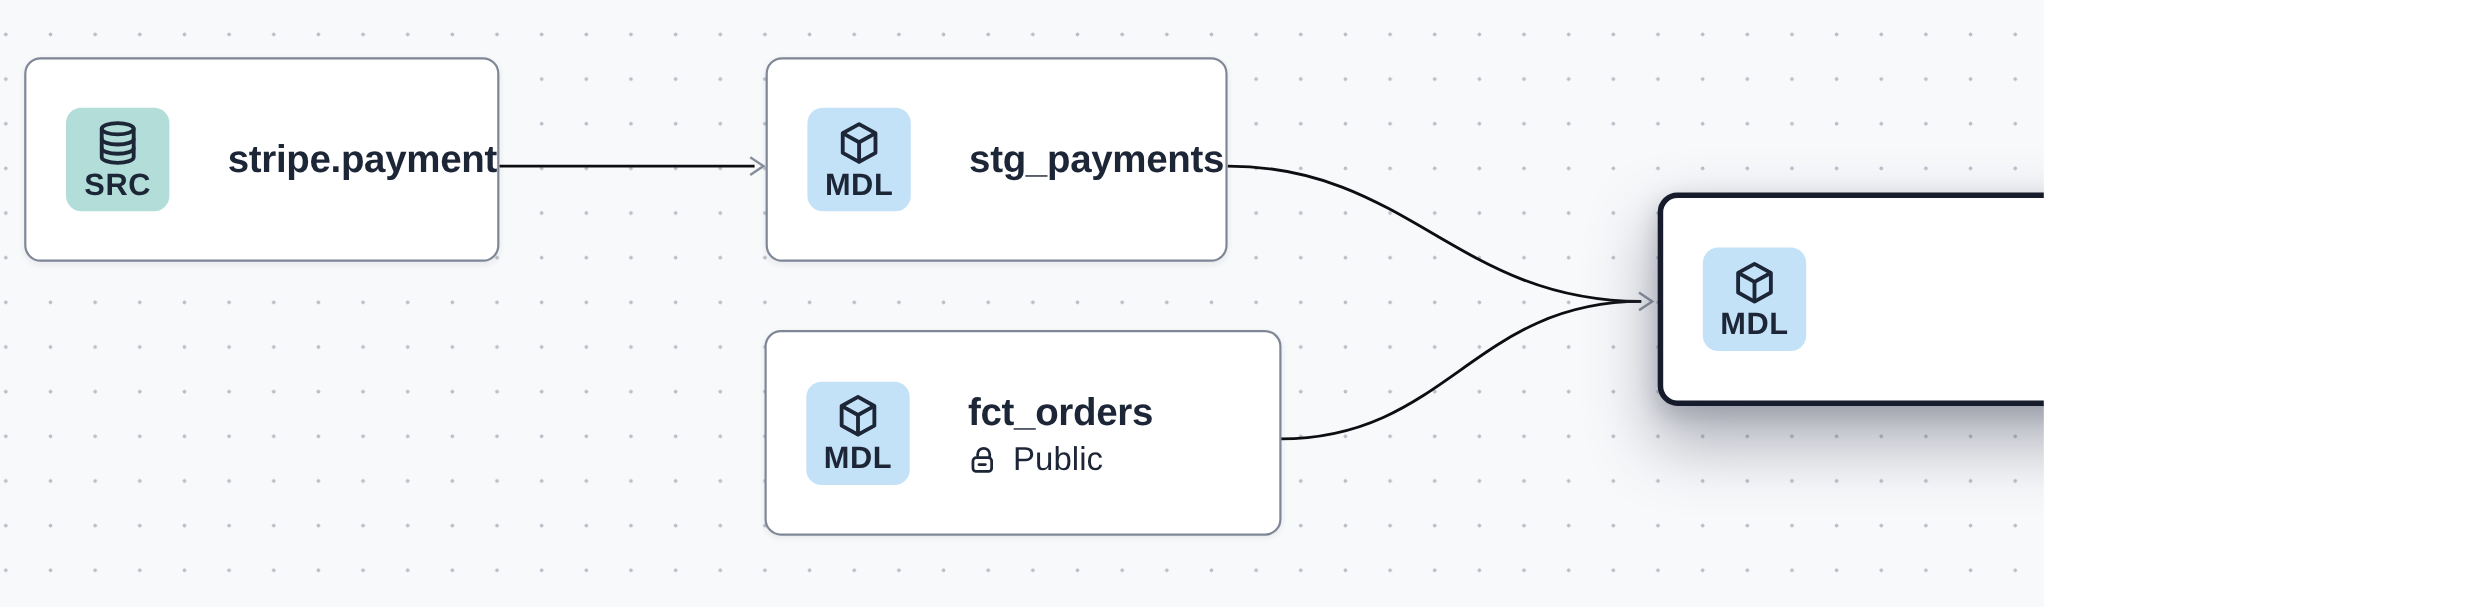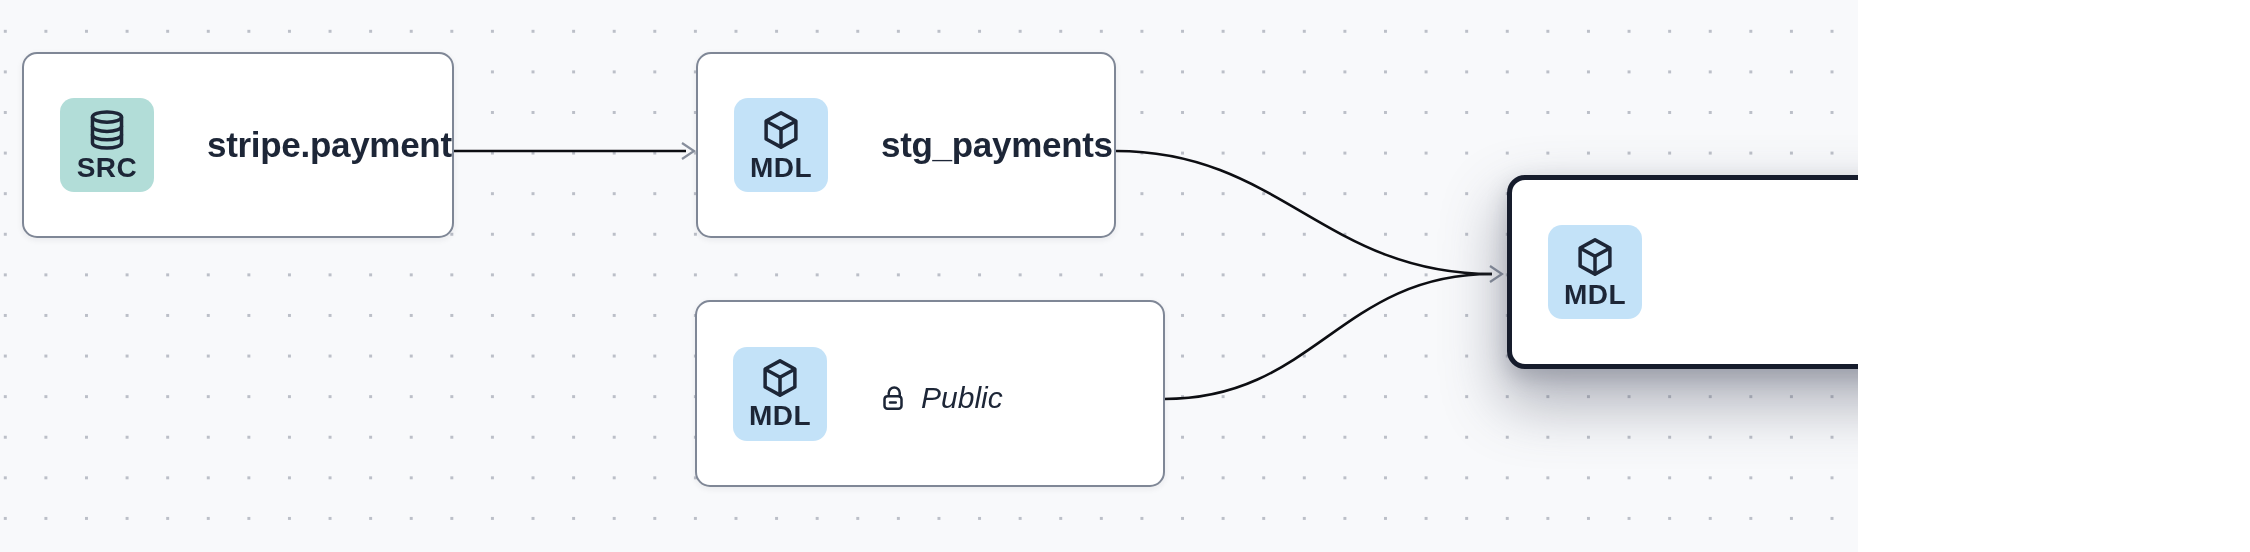--- a/index.html
+++ b/index.html
@@ -85,21 +85,20 @@
   }
   .subtitle {
     margin-top: 8px;
     display: flex;
     align-items: flex-start;
     gap: 11px;
     font-size: 30px;
     font-weight: 400;
     color: #1d2637;
     line-height: 1;
-    font-style: italic;
   }
   .subtitle svg { width: 30px; height: 30px; display: block; }
 
   .icon-stroke { fill: none; stroke: #1d2637; stroke-width: 2; stroke-linecap: round; stroke-linejoin: round; }
 </style>
 </head>
 <body>
 
 <div class="canvas">
 
@@ -149,20 +148,21 @@
       <svg viewBox="0 0 24 24">
         <g class="icon-stroke">
           <path d="M12 2.2 L20.5 6.9 V17.1 L12 21.8 L3.5 17.1 V6.9 Z"></path>
           <path d="M3.9 7.1 L12 11.6 L20.1 7.1"></path>
           <path d="M12 11.6 V21.6"></path>
         </g>
       </svg>
       <span class="badge-label">MDL</span>
     </div>
     <div class="labels">
+      <div class="title">fct_orders</div>
       <div class="subtitle">
         <svg viewBox="0 0 24 24">
           <g class="icon-stroke">
             <rect x="3.6" y="10.5" width="13.6" height="10" rx="2.4"></rect>
             <line x1="8" y1="15.5" x2="12.6" y2="15.5"></line>
             <path d="M7 9 V8 a4.4 4.4 0 0 1 8.8 0 V10.5"></path>
           </g>
         </svg>
         <span>Public</span>
       </div>

